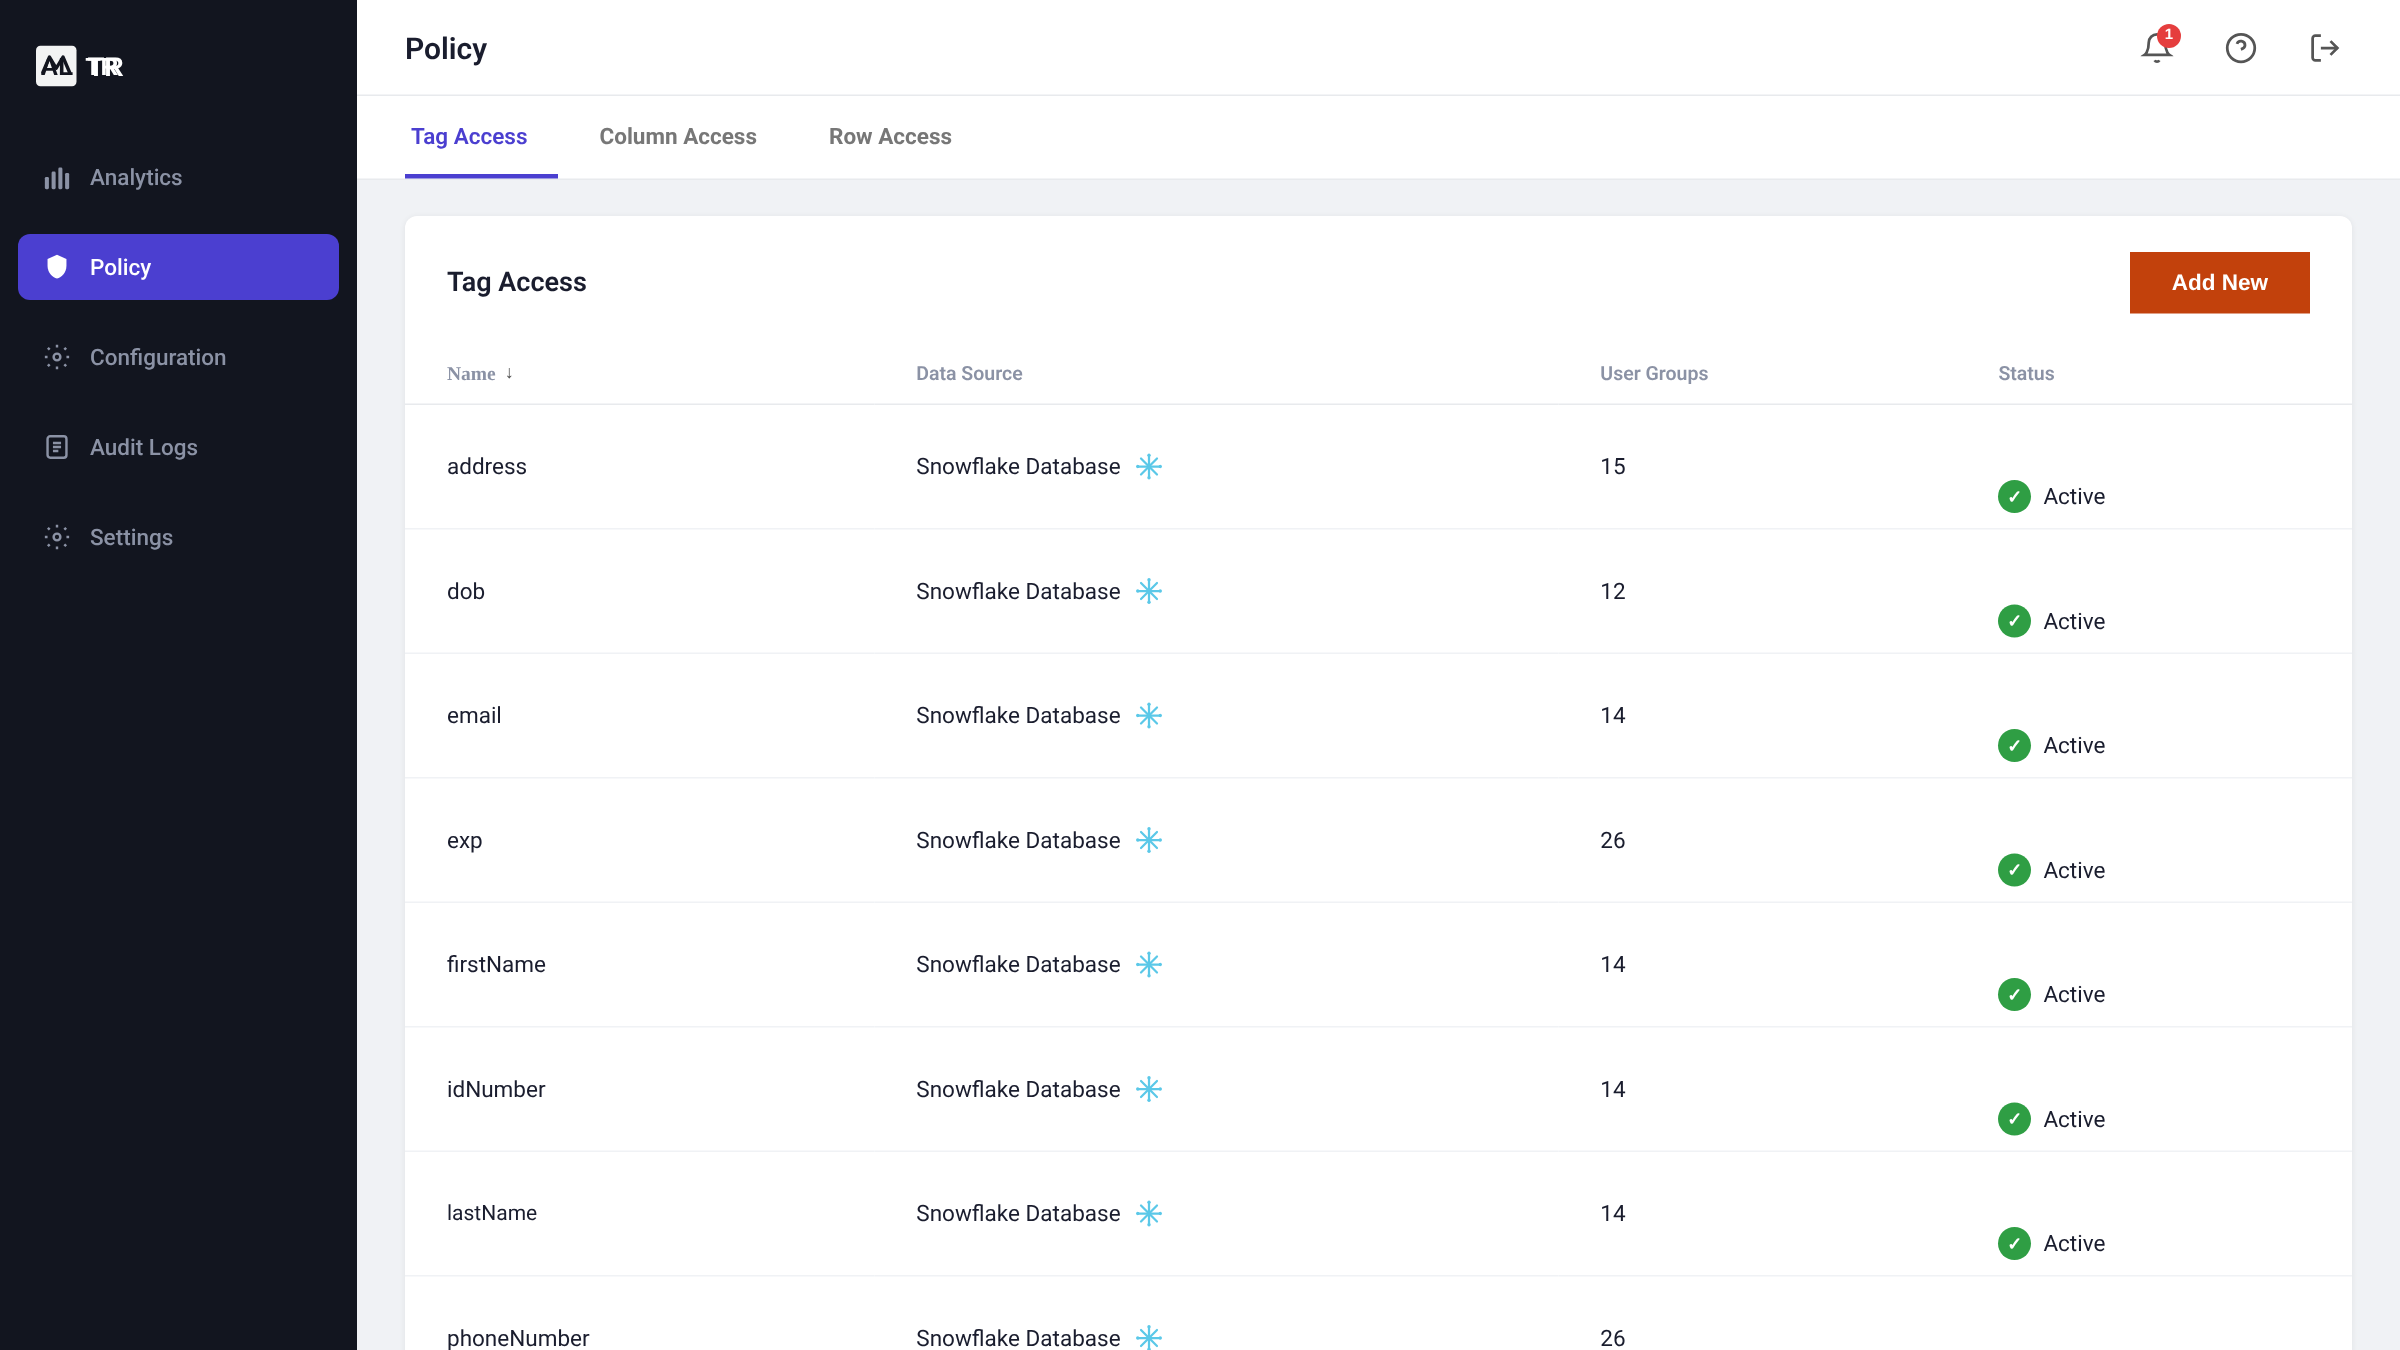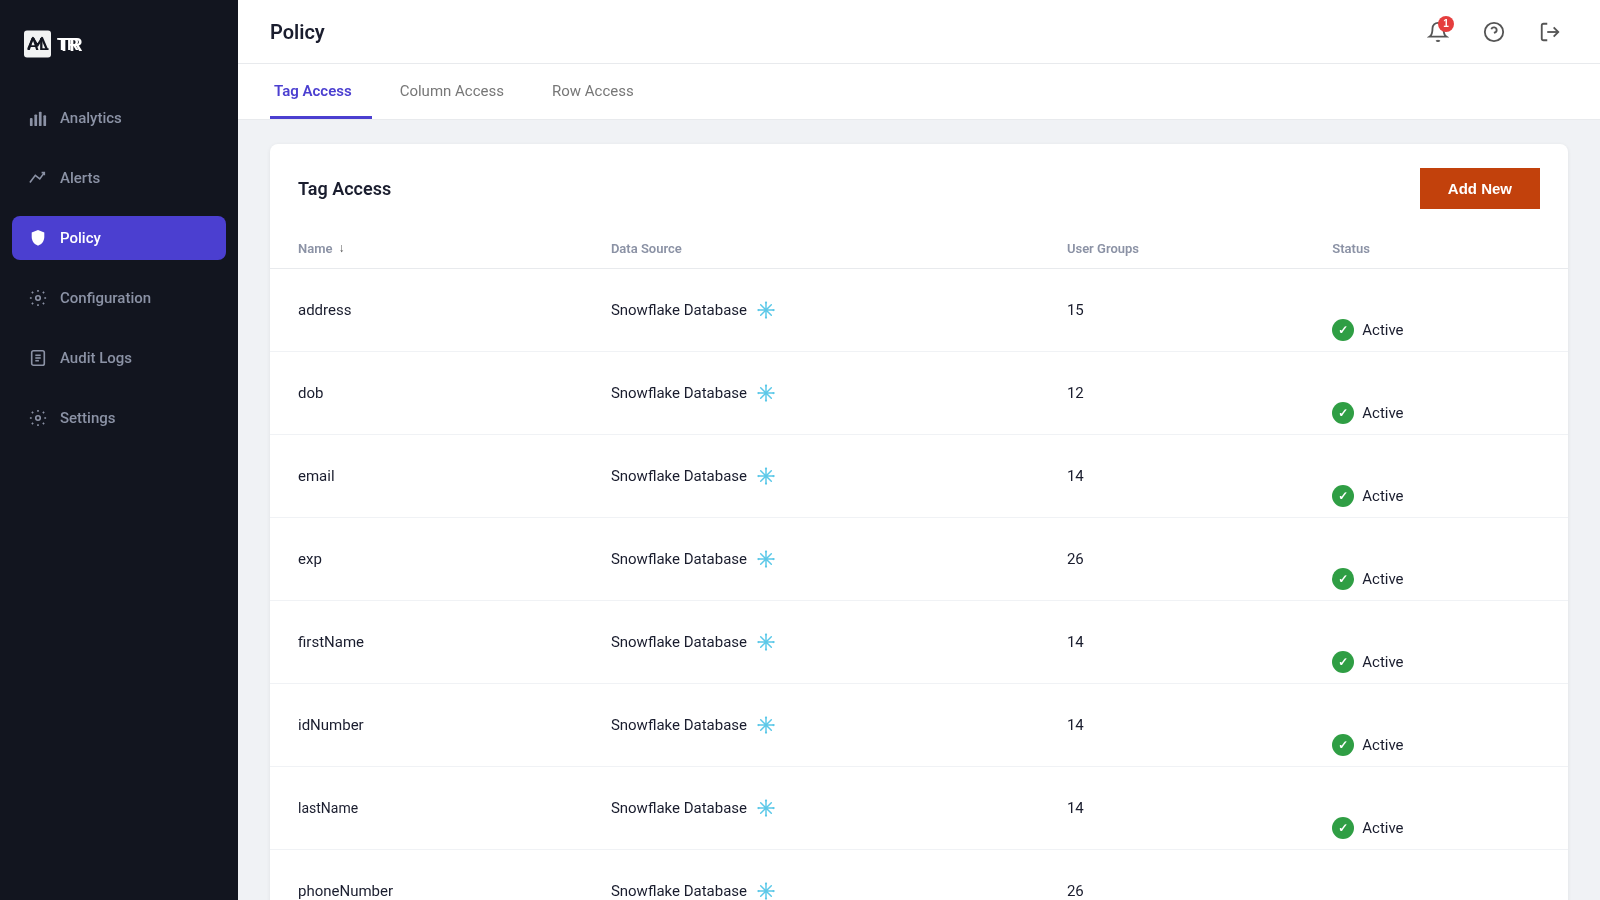--- a/index.html
+++ b/index.html
@@ -118,21 +118,21 @@
     .tabs-bar {
       background: #fff;
       padding: 0 32px;
       display: flex;
       gap: 0;
       border-bottom: 1px solid #e8eaed;
     }
     .tab {
       padding: 18px 20px 16px 4px;
       font-size: 15px;
-      font-weight: 400;
+      font-weight: 700;
       color: #777;
       cursor: pointer;
       border-bottom: 3px solid transparent;
       margin-right: 24px;
       transition: color 0.15s;
     }
     .tab.active { color: #4b3fd0; border-bottom-color: #4b3fd0; font-weight: 600; }
 
     
     .card {
@@ -258,29 +258,20 @@
       <span class="icon">
         <svg width="18" height="18" viewBox="0 0 20 20" fill="currentColor">
             <rect x="1" y="10" width="3" height="9" rx="1"></rect>
             <rect x="6" y="6" width="3" height="13" rx="1"></rect>
             <rect x="11" y="3" width="3" height="16" rx="1"></rect>
             <rect x="16" y="7" width="3" height="12" rx="1"></rect>
           </svg>
       </span>
       <span>Analytics</span>
     </div>
-    <div class="sidebar-item">
-      <span class="icon">
-        <svg width="18" height="18" viewBox="0 0 20 20" fill="none" stroke="currentColor" stroke-width="1.8">
-            <polyline points="1,15 7,7 12,11 17,4"></polyline>
-            <polyline points="14,4 17,4 17,7"></polyline>
-          </svg>
-      </span>
-      <span>Alerts</span>
-    </div>
     <div class="sidebar-item active">
       <span class="icon">
         <svg width="18" height="18" viewBox="0 0 20 20" fill="currentColor">
             <path d="M10 1L3 4v5c0 5 3.5 8.5 7 9.5 3.5-1 7-4.5 7-9.5V4L10 1z"></path>
           </svg>
       </span>
       <span>Policy</span>
     </div>
     <div class="sidebar-item">
       <span class="icon">
@@ -354,21 +345,21 @@
     <div class="card">
       <div class="card-header">
         <h2 class="card-title">Tag Access</h2>
         <button class="add-new-btn">Add New</button>
       </div>
 
       <table class="table">
         <thead>
           <tr>
             <th>
-              <div style="display:flex;align-items:flex-start;gap:6px;">
+              <div style="display:flex;align-items:flex-start;gap:6px;font-family:Liberation Serif, serif;">
                 <span>Name</span>
                 <span class="sort-arrow">↓</span>
               </div>
             </th>
             <th>Data Source</th>
             <th>User Groups</th>
             <th>Status</th>
           </tr>
         </thead>
         <tbody id="table-body">

